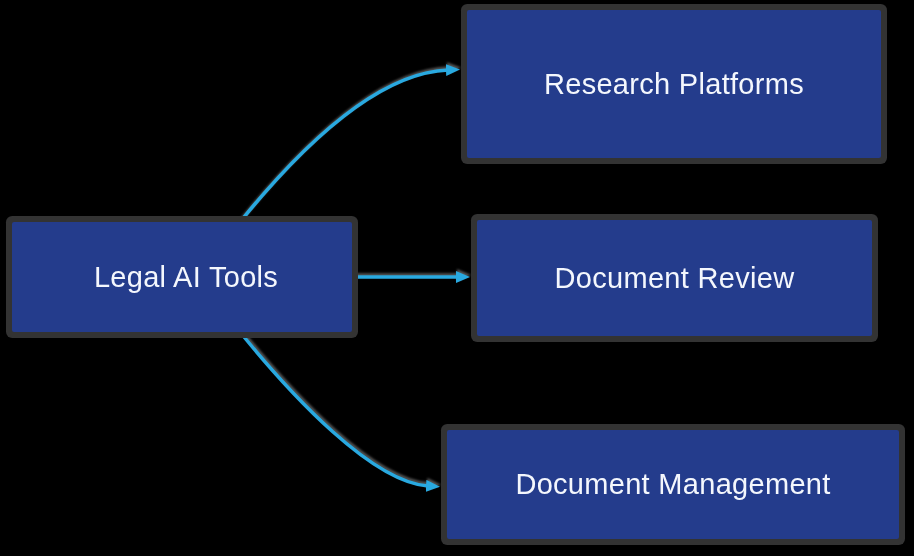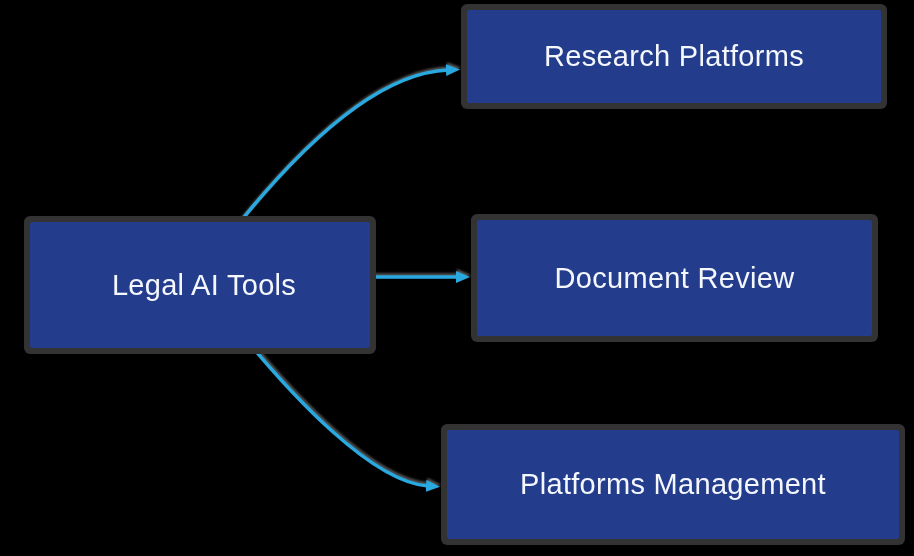--- a/index.html
+++ b/index.html
@@ -47,22 +47,22 @@
     box-sizing: border-box;
   }
   .node-label {
     color: var(--text);
     font-size: 29px;
     font-weight: 500;
     letter-spacing: 0.3px;
     white-space: nowrap;
     text-align: center;
   }
-  .node-root     { left: 30px;  top: 222px; width: 340px; height: 126px; padding-left: 8px; }
-  .node-research { left: 467px; top: 10px;  width: 414px; height: 93px; }
+  .node-root     { left: 12px;  top: 222px; width: 340px; height: 110px; padding-left: 8px; }
+  .node-research { left: 467px; top: 10px;  width: 414px; height: 148px; }
   .node-document { left: 477px; top: 220px; width: 395px; height: 116px; }
   .node-practice { left: 447px; top: 430px; width: 452px; height: 109px; }
 </style>
 </head>
 <body>
 
 <div class="canvas">
 
   <svg class="edges" viewBox="0 0 914 556" xmlns="http://www.w3.org/2000/svg">
     <defs>
@@ -81,16 +81,16 @@
 
   <div class="node node-research">
     <span class="node-label">Research Platforms</span>
   </div>
 
   <div class="node node-document">
     <span class="node-label">Document Review</span>
   </div>
 
   <div class="node node-practice">
-    <span class="node-label">Platforms Management</span>
+    <span class="node-label">Document Management</span>
   </div>
 
 </div>
 
 </body></html>

